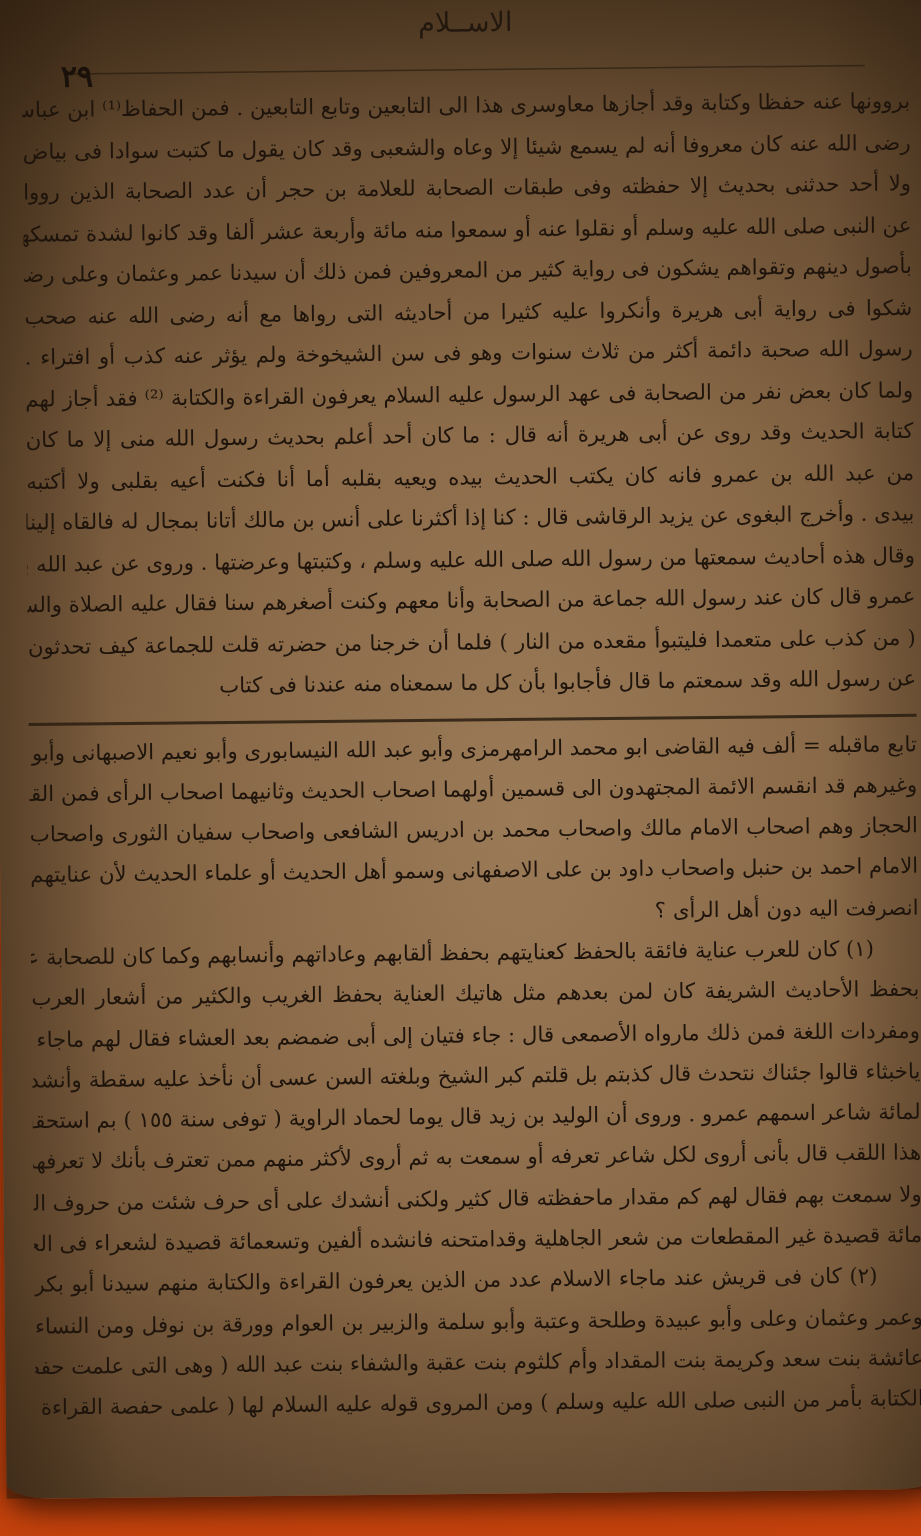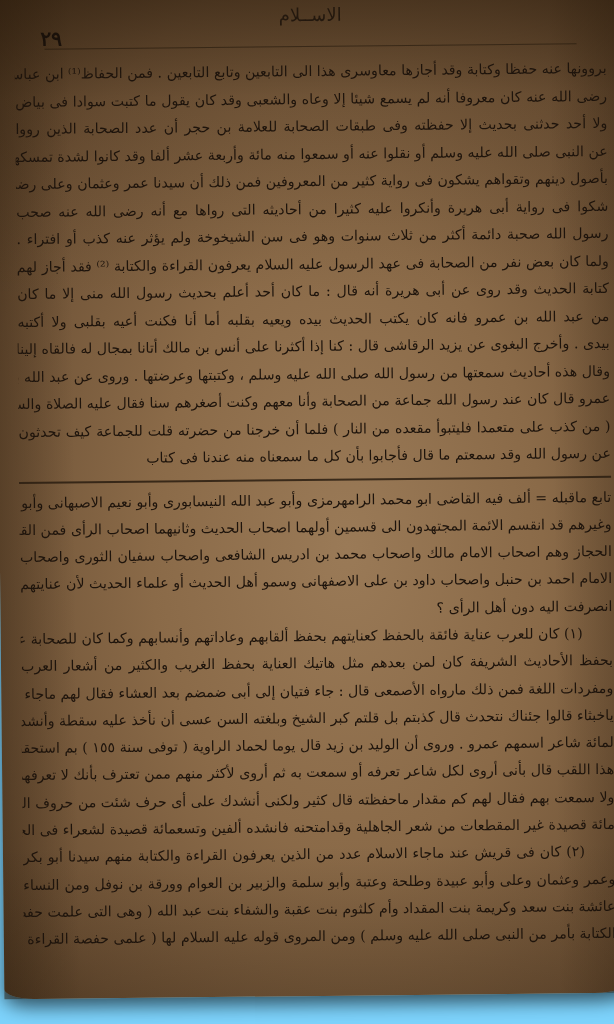--- a/index.html
+++ b/index.html
@@ -8,21 +8,21 @@
       width: 614px;
       height: 1024px;
       overflow: hidden;
       background: #1a120c;
     }
     .photo {
       position: relative;
       width: 614px;
       height: 1024px;
       overflow: hidden;
-      background: #7dd3fc;
+      background: #c2410c;
     }
     .page {
       position: absolute;
       left: -6px;
       top: -4px;
       width: 630px;
       height: 1000px;
       background:
         radial-gradient(ellipse at 55% 55%, #9a7a57 0%, #8a6a48 40%, #6e5236 75%, #4e3822 100%);
       transform: rotate(-0.6deg);
@@ -57,21 +57,21 @@
       top: 8px;
       left: 0;
       right: 0;
       text-align: center;
       font-size: 18px;
       letter-spacing: 1px;
       color: #23180e;
     }
     .page-number {
       position: absolute;
-      top: 28px;
+      top: 40px;
       left: 26px;
       font-size: 20px;
       font-weight: bold;
       direction: rtl;
       color: #1a110a;
       text-align: right;
     }
     .head-rule {
       position: absolute;
       left: 30px;

